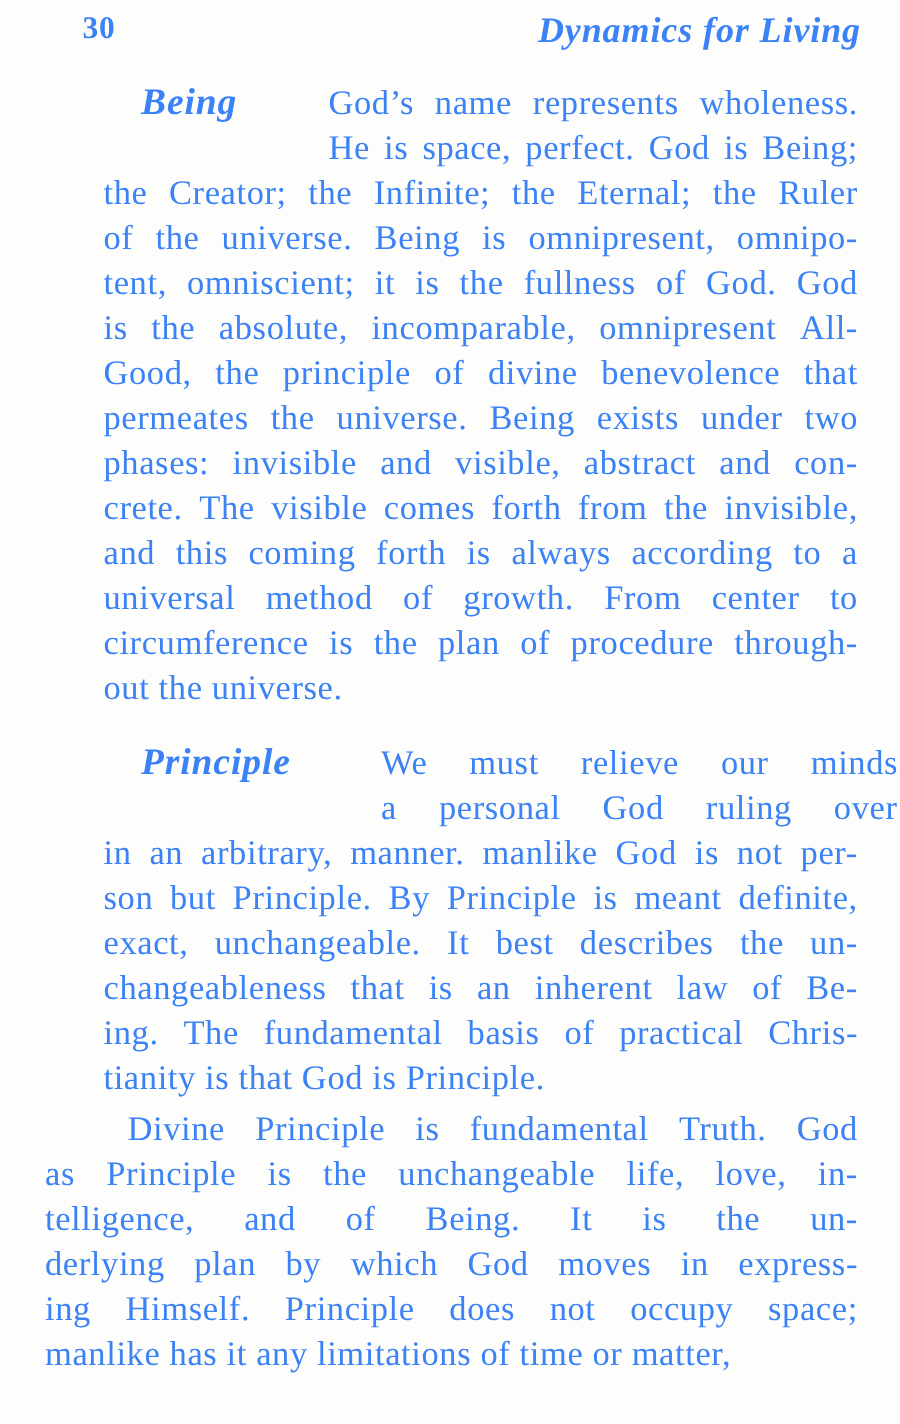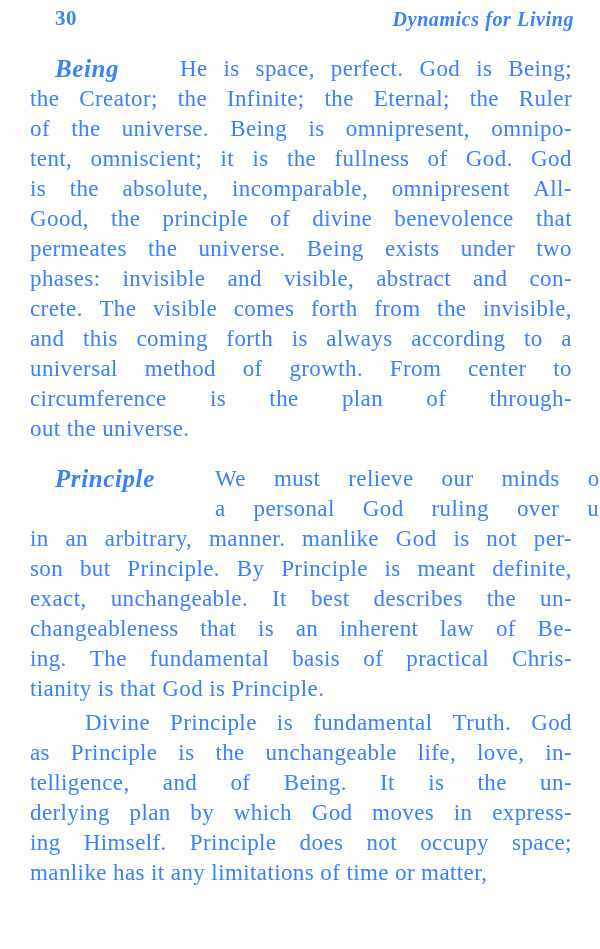--- a/index.html
+++ b/index.html
@@ -22,33 +22,33 @@
     left: 55px;
     top: 6px;
     font-size: 21px;
     font-weight: 600;
     letter-spacing: 0.5px;
   }
   .runtitle {
     position: absolute;
     right: 26px;
     top: 8px;
-    font-size: 20px;
+    font-size: 24px;
     font-style: italic;
     font-weight: 600;
     letter-spacing: 0.6px;
   }
   
   .content {
     position: absolute;
     left: 30px;
     right: 28px;
     top: 54px;
   }
-  .section { position: relative; }
+  .section { position: relative; margin-left: 39px; }
   .section + .section { margin-top: 20px; }
   .heading {
     position: absolute;
     left: 25px;
     top: 0;
     font-size: 25px;
     line-height: 30px;
     font-weight: bold;
     font-style: italic;
     letter-spacing: 0.6px;
@@ -74,20 +74,26 @@
 </head>
 <body>
 
 <div class="page">
   <div class="pagenum">30</div>
   <div class="runtitle">Dynamics for Living</div>
   <div class="content">
       <section class="section">
         <span class="heading">Being</span>
         <div class="line just hang">
+          <span>God’s</span>
+          <span>name</span>
+          <span>represents</span>
+          <span>wholeness.</span>
+        </div>
+        <div class="line just hang">
           <span>He</span>
           <span>is</span>
           <span>space,</span>
           <span>perfect.</span>
           <span>God</span>
           <span>is</span>
           <span>Being;</span>
         </div>
         <div class="line just">
           <span>the</span>
@@ -183,20 +189,21 @@
           <span>From</span>
           <span>center</span>
           <span>to</span>
         </div>
         <div class="line just">
           <span>circumference</span>
           <span>is</span>
           <span>the</span>
           <span>plan</span>
           <span>of</span>
+          <span>procedure</span>
           <span>through-</span>
         </div>
         <div class="line">out the universe.</div>
       </section>
       <section class="section">
         <span class="heading">Principle</span>
         <div class="line just hang">
           <span>We</span>
           <span>must</span>
           <span>relieve</span>

